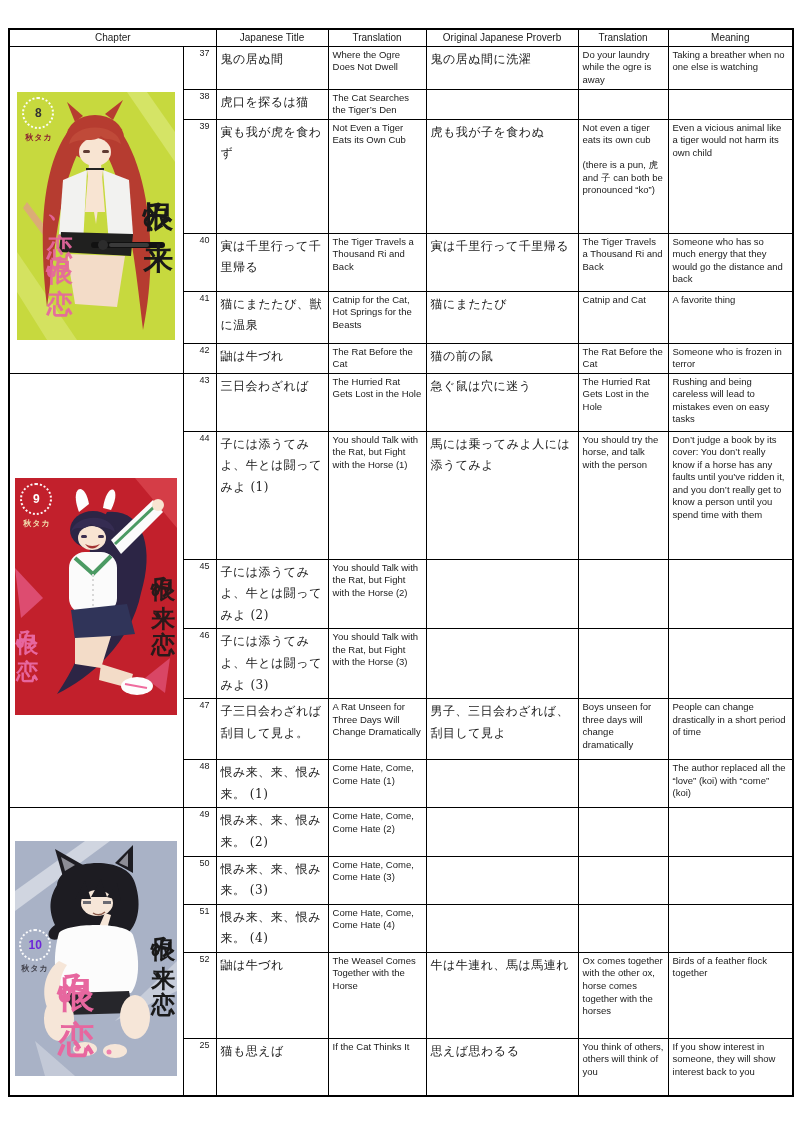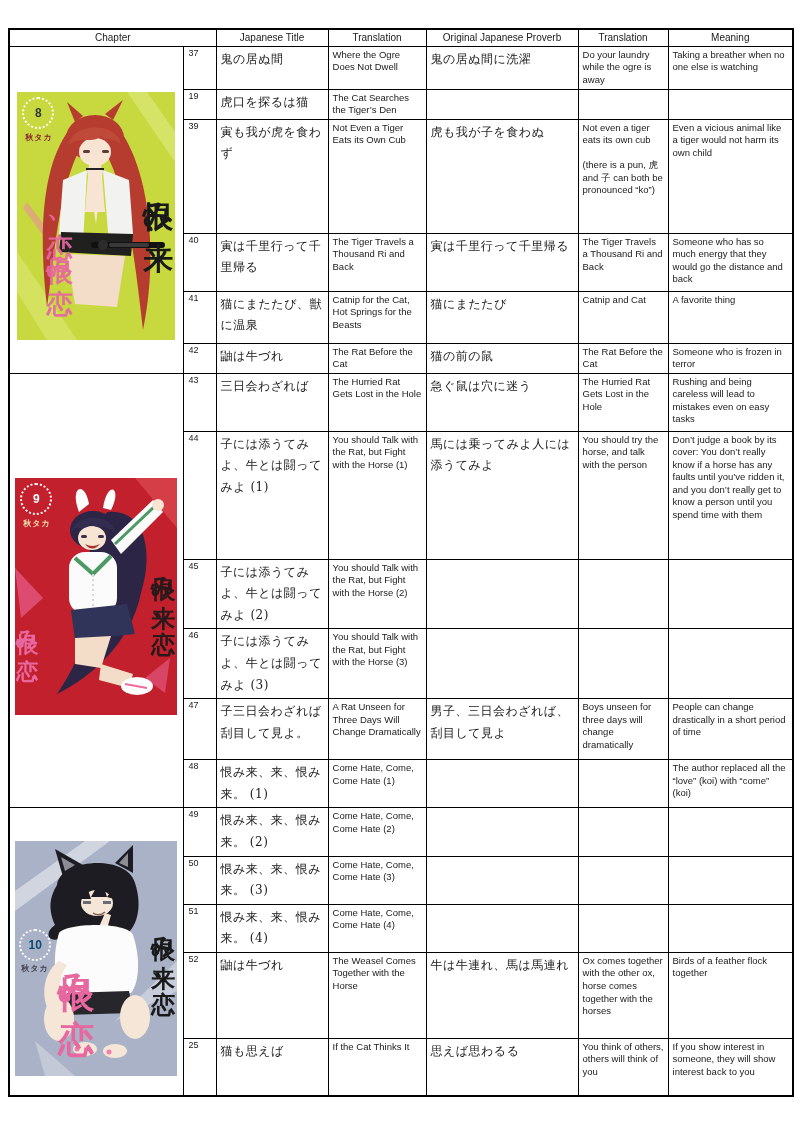--- a/index.html
+++ b/index.html
@@ -1,21 +1,21 @@
 <!DOCTYPE html>
 <html><head>
 <meta charset="utf-8">
 <style>
   html,body{margin:0;padding:0;background:#fff;}
   .page{position:relative;width:800px;height:1138px;background:#ffffff;overflow:hidden;}
   table{position:absolute;left:8px;top:28px;width:784px;border-collapse:collapse;table-layout:fixed;border:2px solid #000;}
   th,td{border:1px solid #000;vertical-align:top;padding:2px 4px;font:9.5px/1.32 "Liberation Sans",sans-serif;color:#1a1a1a;white-space:pre-line;overflow:hidden;}
   thead tr{height:17px;}
   thead th{font-size:10px;font-weight:400;text-align:center;padding:1px 2px;white-space:nowrap;}
-  td.num{padding:1px 5px;font-size:9px;}
+  td.num{padding:1px 16px;font-size:9px;}
   td.jp{font-family:"DejaVu Serif","Liberation Serif",serif;font-size:12px;line-height:1.8;letter-spacing:0.5px;}
   td.cover-cell{vertical-align:middle;text-align:center;padding:0;}
   .r37{height:43px}.r38{height:30px}.r39{height:114px}.r40{height:58px}.r41{height:52px}.r42{height:28px}
   .r43{height:58px}.r44{height:128px}.r45{height:64px}.r46{height:62px}.r47{height:61px}.r48{height:43px}
   .r49{height:44px}.r50{height:43px}.r51{height:43px}.r52{height:86px}.r53{height:58px}
 
   .cover{position:relative;display:inline-block;overflow:hidden;vertical-align:middle;}
   .cover svg{position:absolute;left:0;top:0;}
   .kv{position:absolute;writing-mode:vertical-rl;font-family:"DejaVu Serif","Liberation Serif",serif;font-weight:bold;line-height:1;}
   .k-black{color:#191919;}
@@ -28,21 +28,21 @@
   .c8 .badge{top:5px;left:5px;color:#333;}
   .c8 .author{top:40px;left:8px;color:#8b2030;}
 
   .c9 .k-black{top:4px;right:2px;font-size:24px;height:228px;opacity:.9;}
   .c9 .k-pink{bottom:2px;left:2px;font-size:22px;height:150px;}
   .c9 .badge{top:5px;left:5px;color:#fff;}
   .c9 .author{top:40px;left:8px;color:#f2dfae;}
 
   .c10 .k-black{top:4px;right:2px;font-size:24px;height:225px;}
   .c10 .k-pink{bottom:14px;left:44px;font-size:36px;height:150px;}
-  .c10 .badge{top:88px;left:4px;color:#0c4a6e;}
+  .c10 .badge{top:88px;left:4px;color:#6d28d9;}
   .c10 .author{top:122px;left:6px;color:#42424c;}
 </style>
 </head>
 <body>
 
 <div class="page">
 <table>
   <colgroup>
     <col style="width:174px">
         <col style="width:33px">
@@ -99,21 +99,21 @@
         </div>
       </td>
       <td class="num">37</td>
       <td class="jp">鬼の居ぬ間</td>
       <td>Where the Ogre Does Not Dwell</td>
       <td class="jp">鬼の居ぬ間に洗濯</td>
       <td>Do your laundry while the ogre is away</td>
       <td>Taking a breather when no one else is watching</td>
     </tr>
     <tr class="r38">
-      <td class="num">19</td>
+      <td class="num">38</td>
       <td class="jp">虎口を探るは猫</td>
       <td>The Cat Searches the Tiger’s Den</td>
       <td class="jp"></td>
       <td></td>
       <td></td>
     </tr>
     <tr class="r39">
       <td class="num">39</td>
       <td class="jp">寅も我が虎を食わず</td>
       <td>Not Even a Tiger Eats its Own Cub</td>

